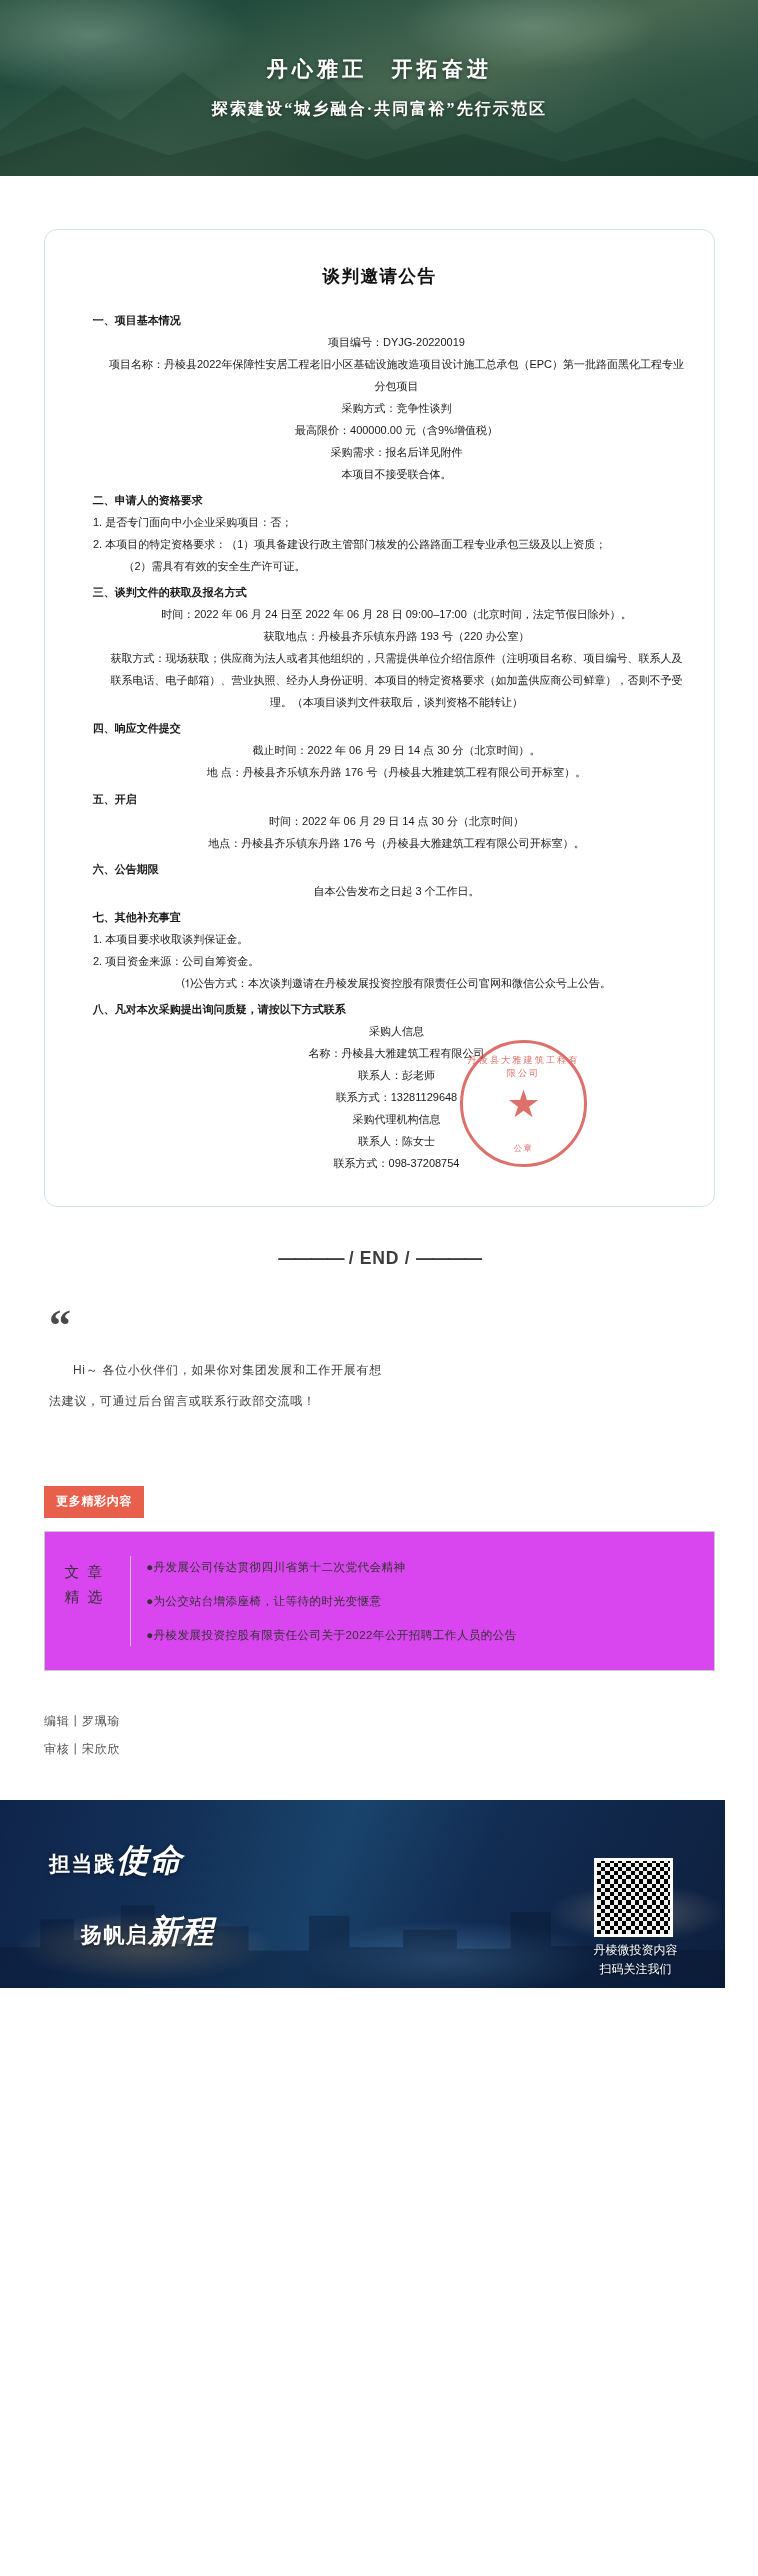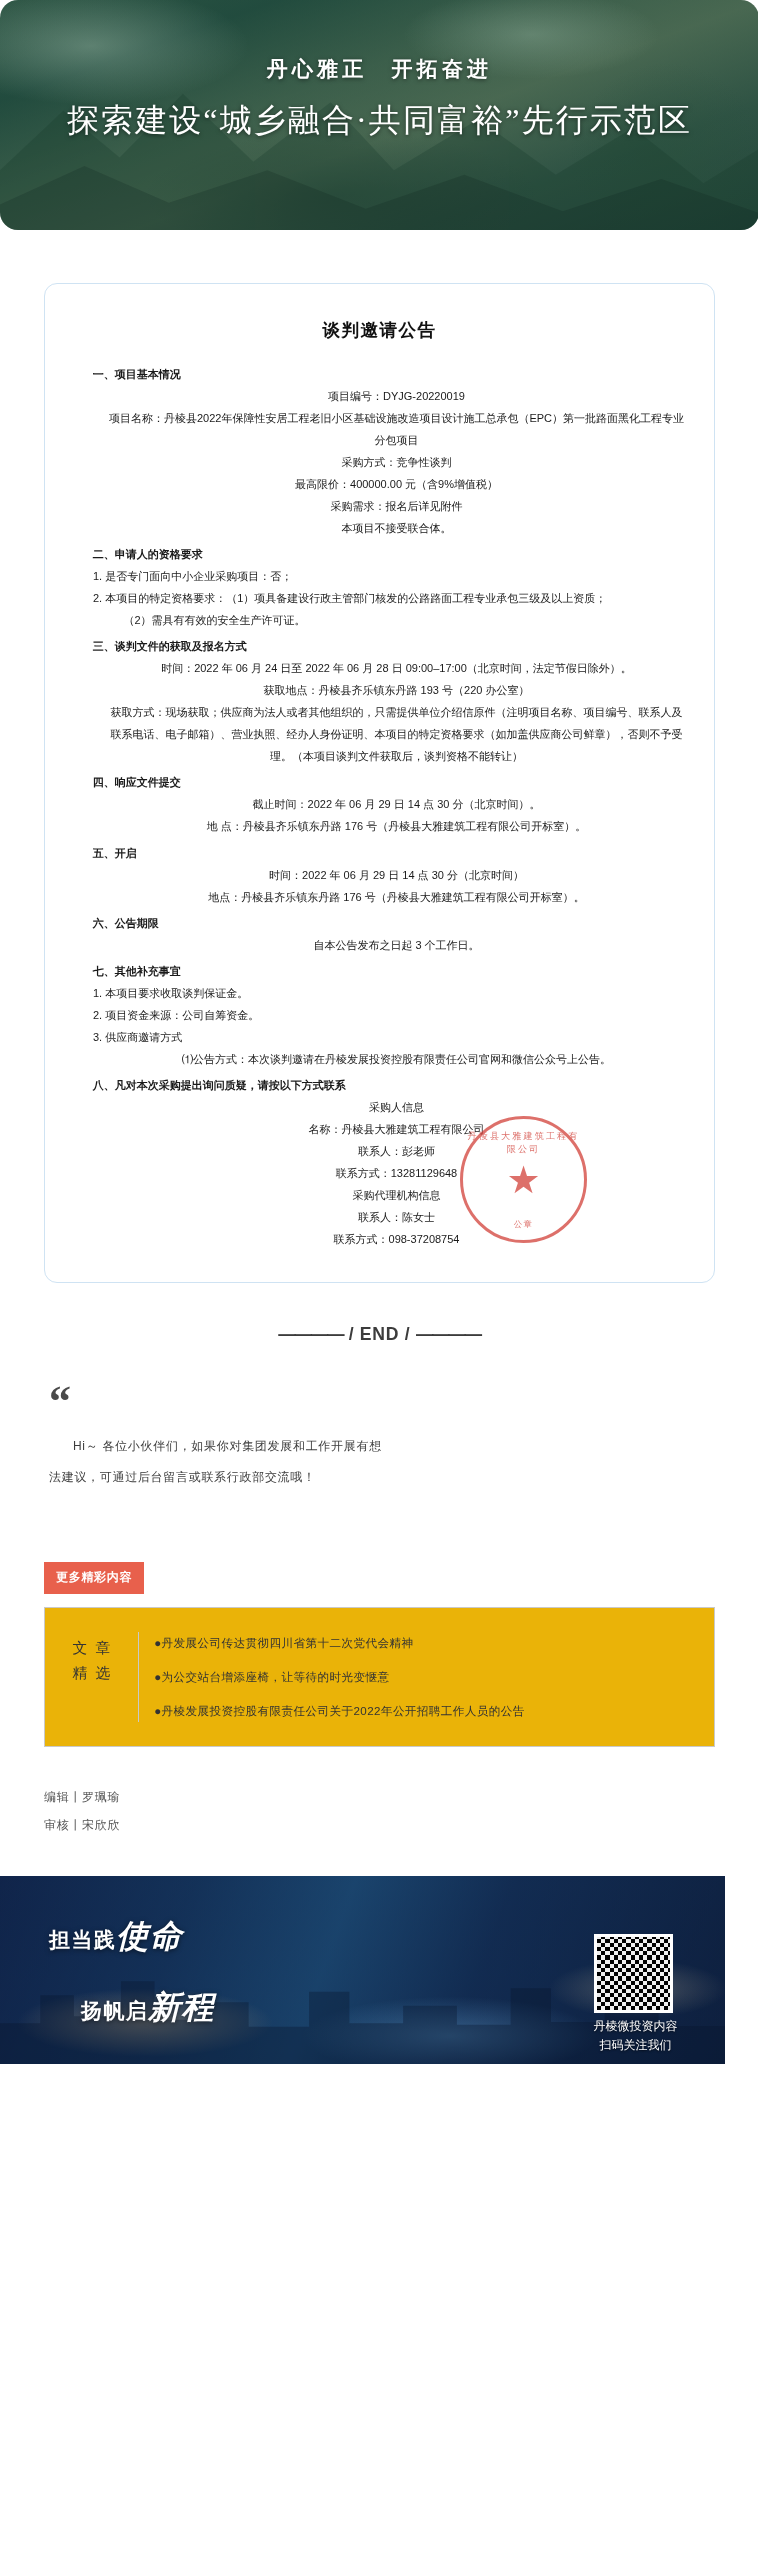--- a/index.html
+++ b/index.html
@@ -18,26 +18,25 @@
     min-height: 2576px;
     position: relative;
     background: #ffffff;
     overflow: hidden;
   }
 
   
   .top-banner {
     position: relative;
     width: 759px;
-    height: 230px;
+    height: 176px;
     background:
       linear-gradient(rgba(20,55,45,0.45), rgba(20,55,45,0.45)),
       linear-gradient(160deg, #3f6b55 0%, #2d5c4c 20%, #5c7f63 40%, #74906f 55%, #456a57 75%, #2f5346 100%);
     overflow: hidden;
-    border-radius: 18px;
   }
   .top-banner::before {
     content: "";
     position: absolute;
     left: 0; top: 0; right: 0; bottom: 0;
     background:
       radial-gradient(ellipse 225px 84px at 12% 20%, rgba(200,225,205,0.35), transparent 70%),
       radial-gradient(ellipse 183px 63px at 70% 15%, rgba(180,210,190,0.30), transparent 70%),
       radial-gradient(ellipse 281px 91px at 45% 85%, rgba(35,70,55,0.55), transparent 70%),
       radial-gradient(ellipse 141px 141px at 88% 70%, rgba(40,80,60,0.5), transparent 70%);
@@ -61,22 +60,22 @@
   .banner-line1 {
     font-family: "Liberation Serif", serif;
     font-size: 21px;
     letter-spacing: 4.2px;
     font-weight: bold;
     margin-bottom: 15.5px;
   }
   .banner-line1 .gap { display: inline-block; width: 24px; }
   .banner-line2 {
     font-family: "Liberation Serif", serif;
-    font-size: 32px;
-    font-weight: normal;
+    font-size: 16px;
+    font-weight: bold;
     letter-spacing: 2.1px;
   }
 
   
   .card-wrap {
     margin: 53px 44px 0 44px;
   }
   .doc-card {
     border: 1.4px solid #cfe3f3;
     border-radius: 13px;
@@ -192,22 +191,22 @@
     font-size: 12px;
     padding: 7.7px 12px;
     letter-spacing: 0.7px;
     font-weight: bold;
   }
 
   
   .article-box {
     margin: 12.7px 44px 0 44px;
     border: 0.7px solid #c9c9c9;
-    background: #eab308;
-    padding: 24px 21px 24px 15px;
+    background: #d946ef;
+    padding: 24px 21px 24px 7px;
     display: flex;
     gap: 12.7px;
     box-sizing: border-box;
   }
   .article-label {
     flex: 0 0 auto;
     width: 65px;
     font-size: 14.8px;
     line-height: 1.7;
     color: #333;
@@ -354,21 +353,20 @@
         <div class="sec-head lvl1">五、开启</div>
         <div class="lvl2">时间：2022 年 06 月 29 日 14 点 30 分（北京时间）</div>
         <div class="lvl2">地点：丹棱县齐乐镇东丹路 176 号（丹棱县大雅建筑工程有限公司开标室）。</div>
 
         <div class="sec-head lvl1">六、公告期限</div>
         <div class="lvl2">自本公告发布之日起 3 个工作日。</div>
 
         <div class="sec-head lvl1">七、其他补充事宜</div>
         <div class="hang">1. 本项目要求收取谈判保证金。</div>
         <div class="hang">2. 项目资金来源：公司自筹资金。</div>
-        <div class="hang">3. 供应商邀请方式</div>
         <div class="lvl2">⑴公告方式：本次谈判邀请在丹棱发展投资控股有限责任公司官网和微信公众号上公告。</div>
 
         <div class="sec-head lvl1">八、凡对本次采购提出询问质疑，请按以下方式联系</div>
         <div class="lvl2">采购人信息</div>
         <div class="lvl2">名称：丹棱县大雅建筑工程有限公司</div>
         <div class="lvl2">联系人：彭老师</div>
         <div class="lvl2">联系方式：13281129648</div>
         <div class="lvl2">采购代理机构信息</div>
         <div class="lvl2">联系人：陈女士</div>
         <div class="lvl2">联系方式：098-37208754</div>

